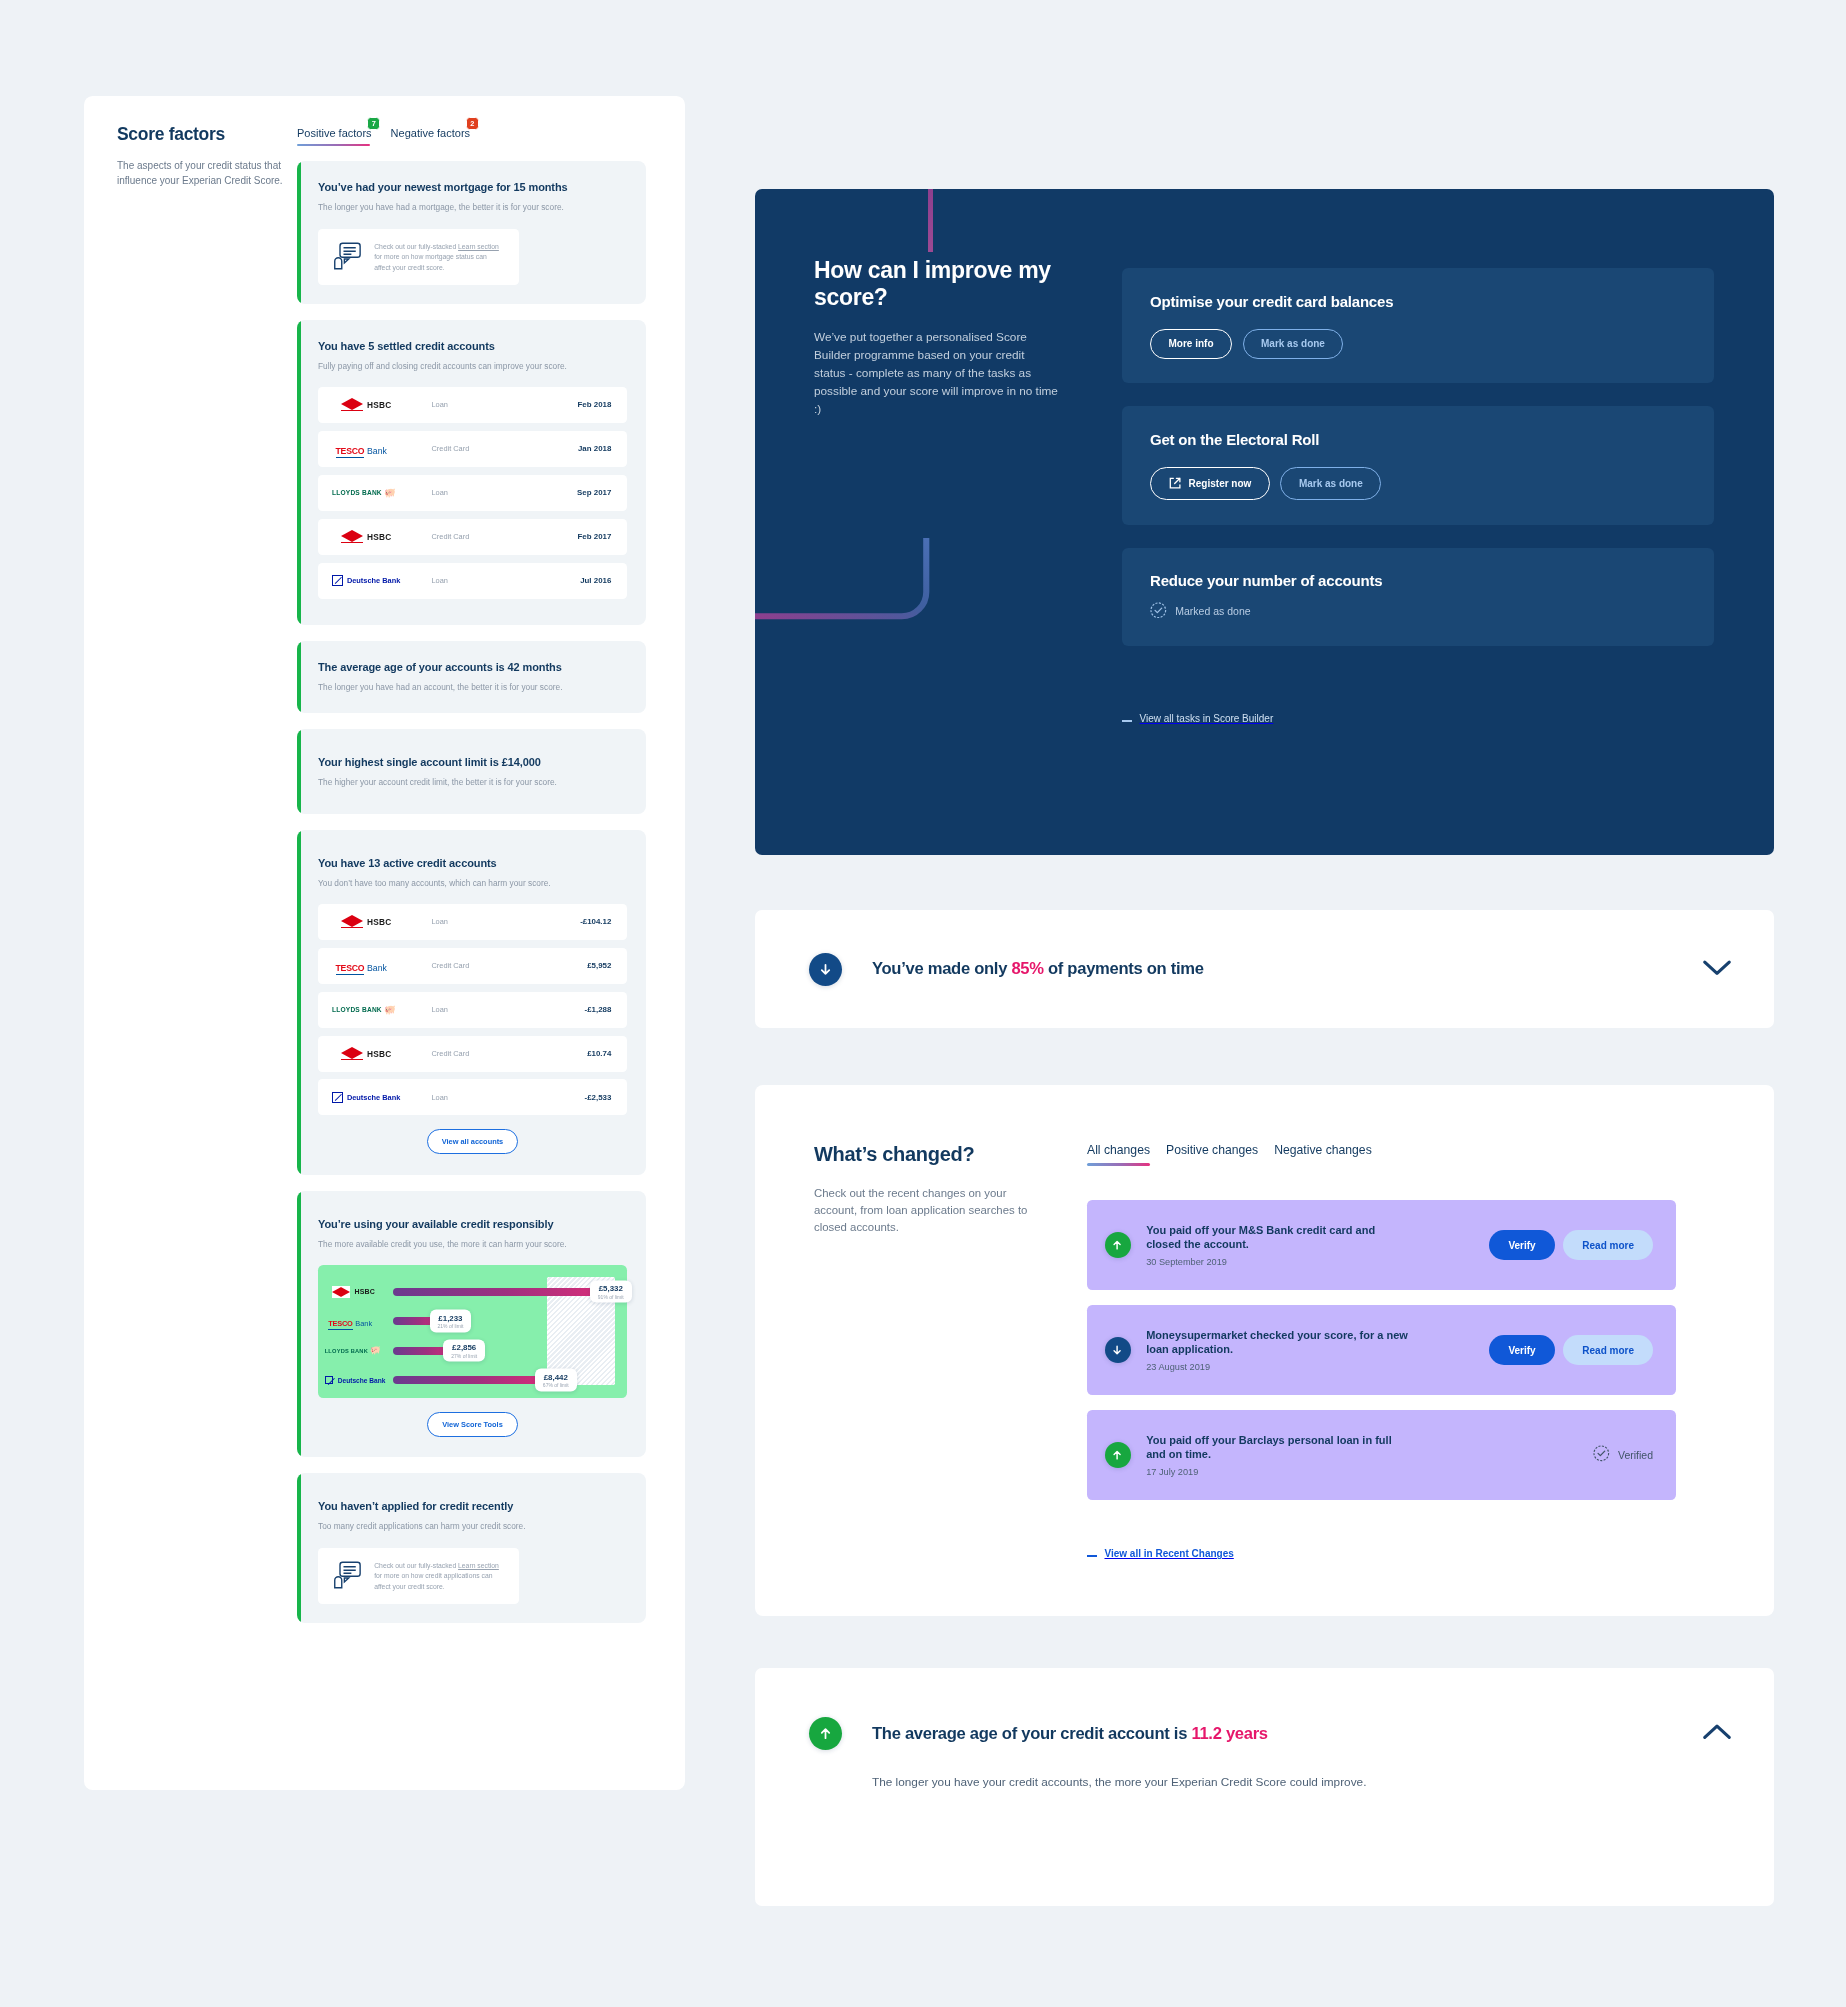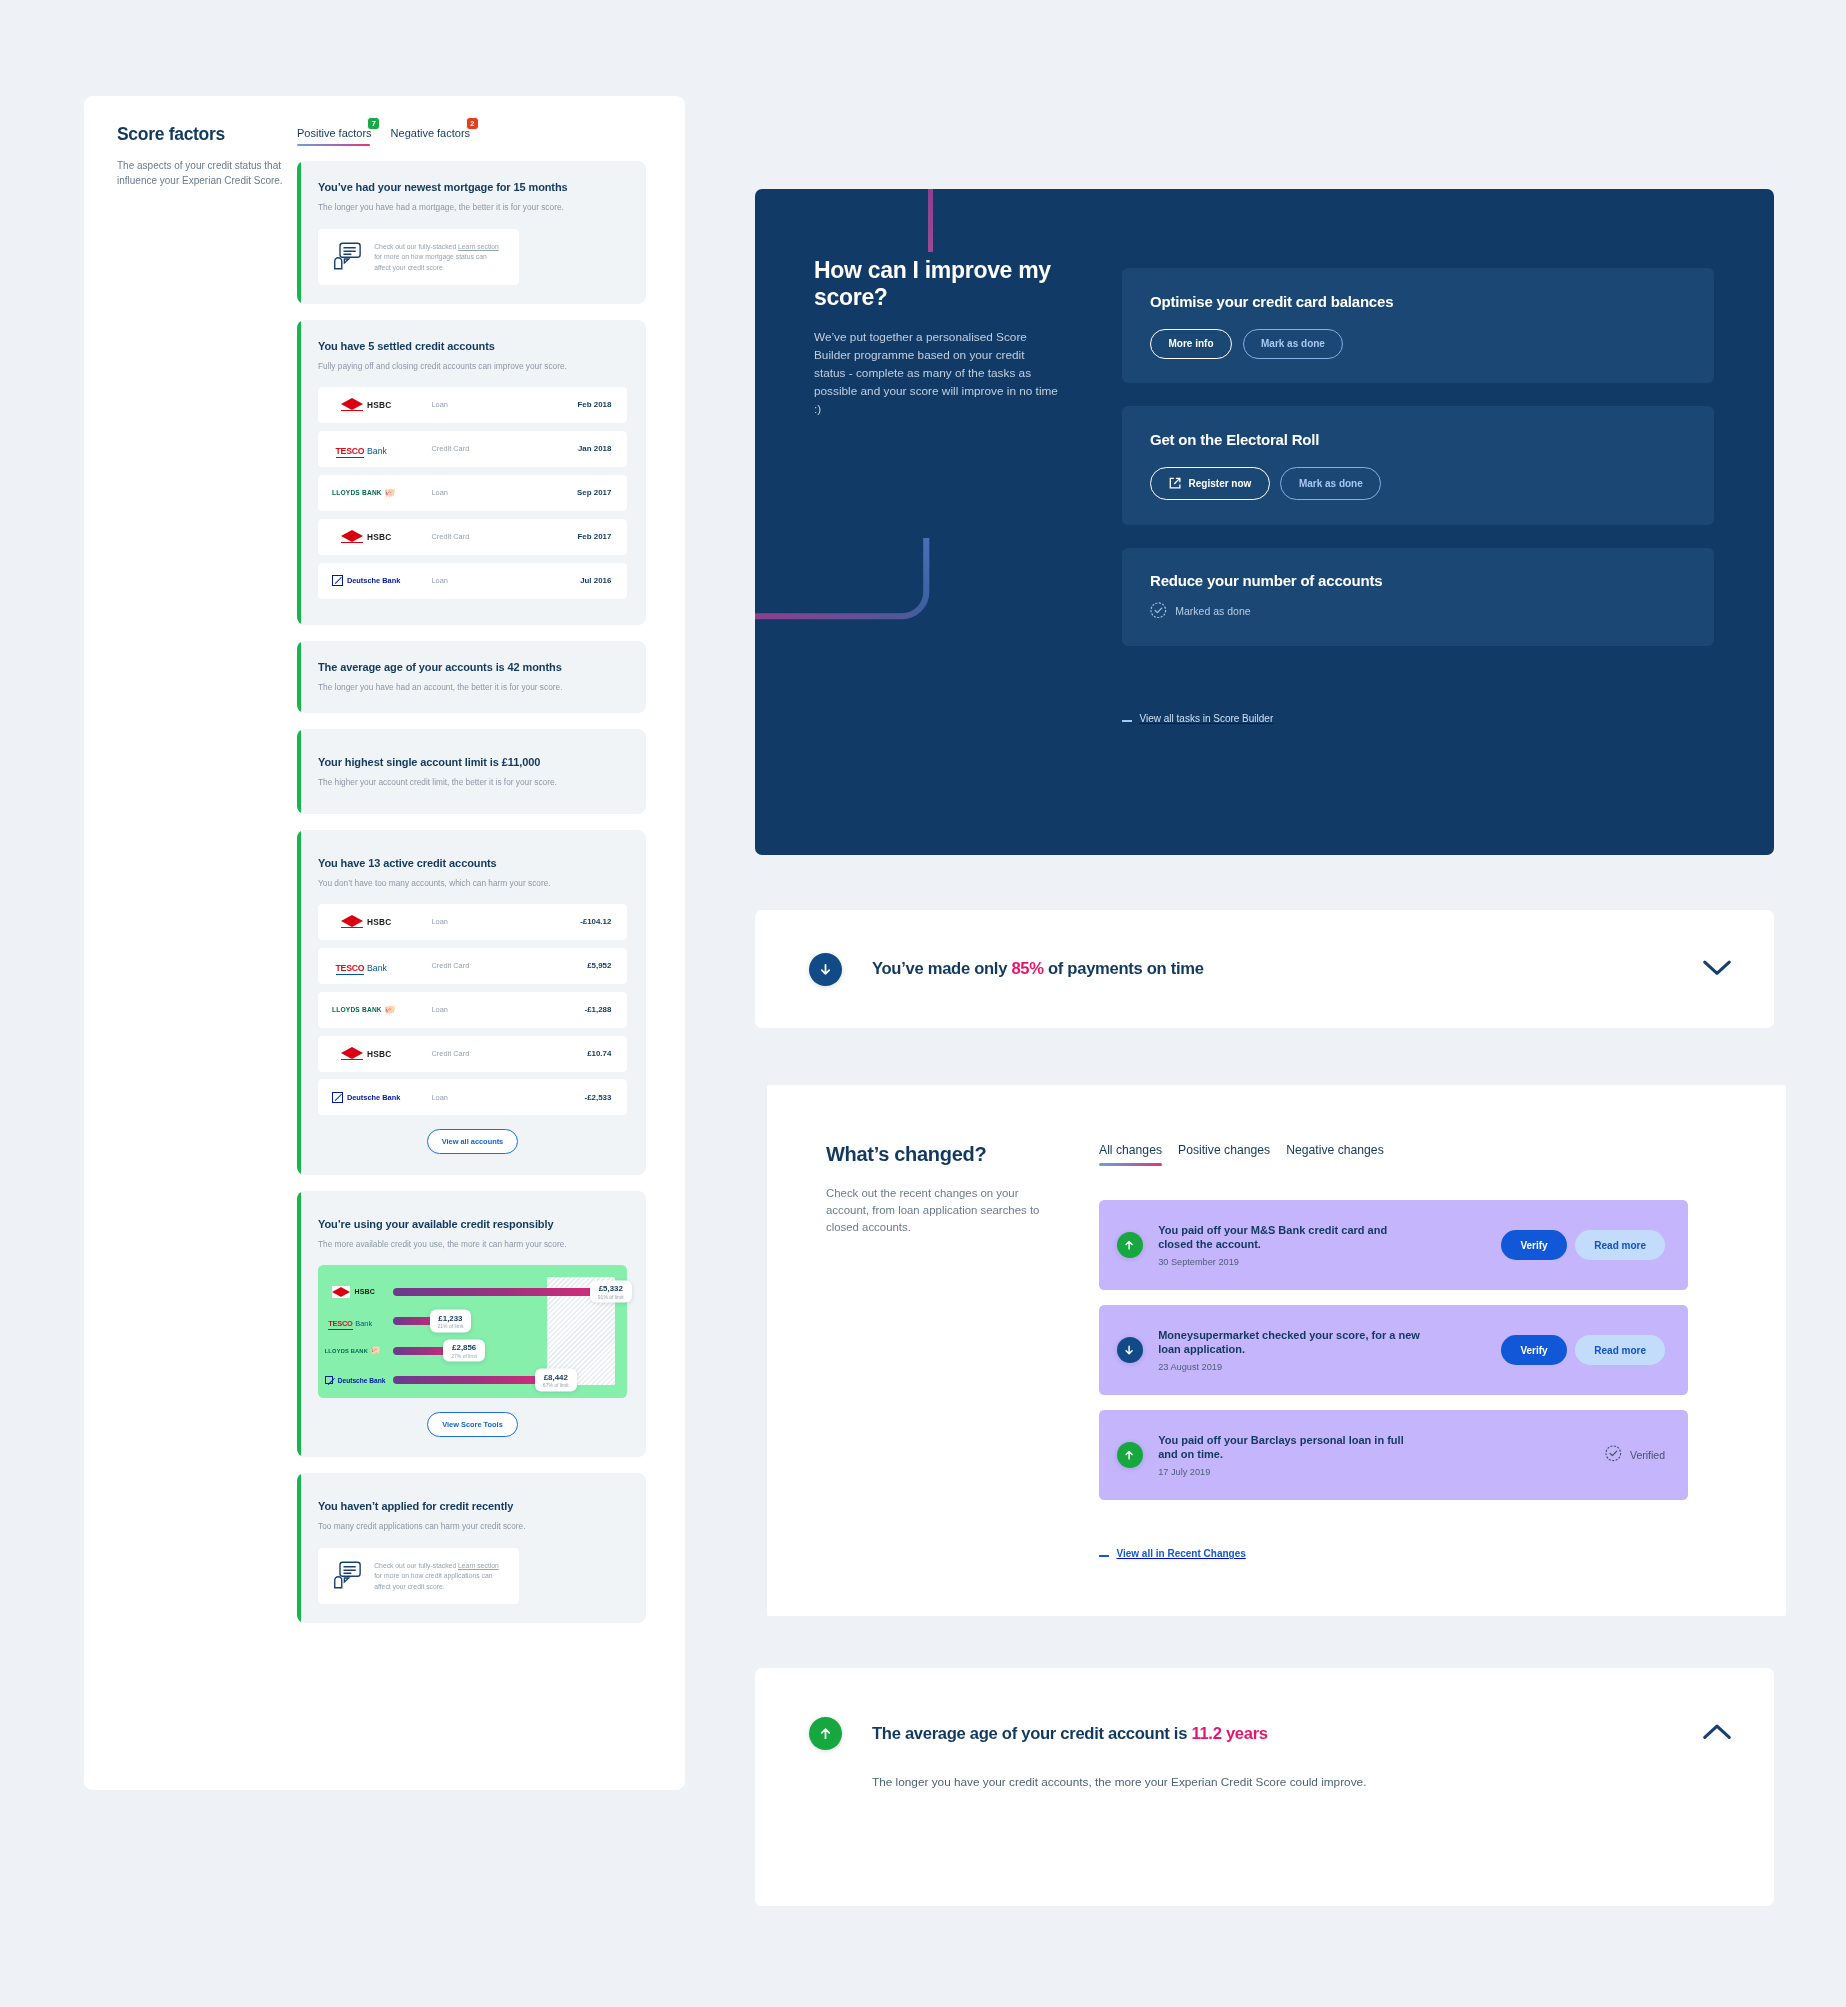--- a/index.html
+++ b/index.html
@@ -227,23 +227,23 @@
   }
   .circ.navy { background: #124a87; }
   .circ.green { background: #17a73f; }
   .circ.sm { width: 26px; height: 26px; }
   .pay-text { margin-left: 30px; font-size: 16.6px; font-weight: bold; color: #12395f; letter-spacing: -0.3px; }
   .hl-pink { color: #e6176b; }
   .chev { margin-left: auto; }
 
   
   .wc {
-    position: absolute; left: 12px; top: 1085px;
+    position: absolute; left: 0; top: 1085px;
     width: 1019px; height: 531px;
-    background: #fff; border-radius: 2px;
+    background: #fff; border-radius: 8px;
   }
   .wc-left { position: absolute; left: 59px; top: 58px; width: 224px; }
   .wc-h { font-size: 20px; font-weight: bold; color: #12395f; letter-spacing: -0.3px; }
   .wc-p { margin-top: 19px; font-size: 11.4px; color: #6b7a8c; line-height: 1.5; }
   .wc-tabs { position: absolute; left: 332px; top: 56px; display: flex; gap: 16px; }
   .wc-tab { position: relative; padding-bottom: 8.7px; }
   .wc-tab .lbl { font-size: 12.2px; color: #12395f; white-space: nowrap; }
   .wc-tab.active::after {
     content: ""; position: absolute; left: 0; right: 0; bottom: 0; height: 2.6px;
     border-radius: 1.7px;
@@ -389,21 +389,21 @@
 
         </div>
       </div>
 
       <div class="factor-card">
         <div class="factor-title">The average age of your accounts is 42 months</div>
         <div class="factor-desc">The longer you have had an account, the better it is for your score.</div>
       </div>
 
       <div class="factor-card" style="padding-top:26px;padding-bottom:26px;">
-        <div class="factor-title">Your highest single account limit is £11,000</div>
+        <div class="factor-title">Your highest single account limit is £14,000</div>
         <div class="factor-desc">The higher your account credit limit, the better it is for your score.</div>
       </div>
 
       <div class="factor-card" style="padding-top:26px;">
         <div class="factor-title">You have 13 active credit accounts</div>
         <div class="factor-desc">You don’t have too many accounts, which can harm your score.</div>
         <div class="acct-rows">
 
           <div class="acct-row">
             <div class="acct-logo">

